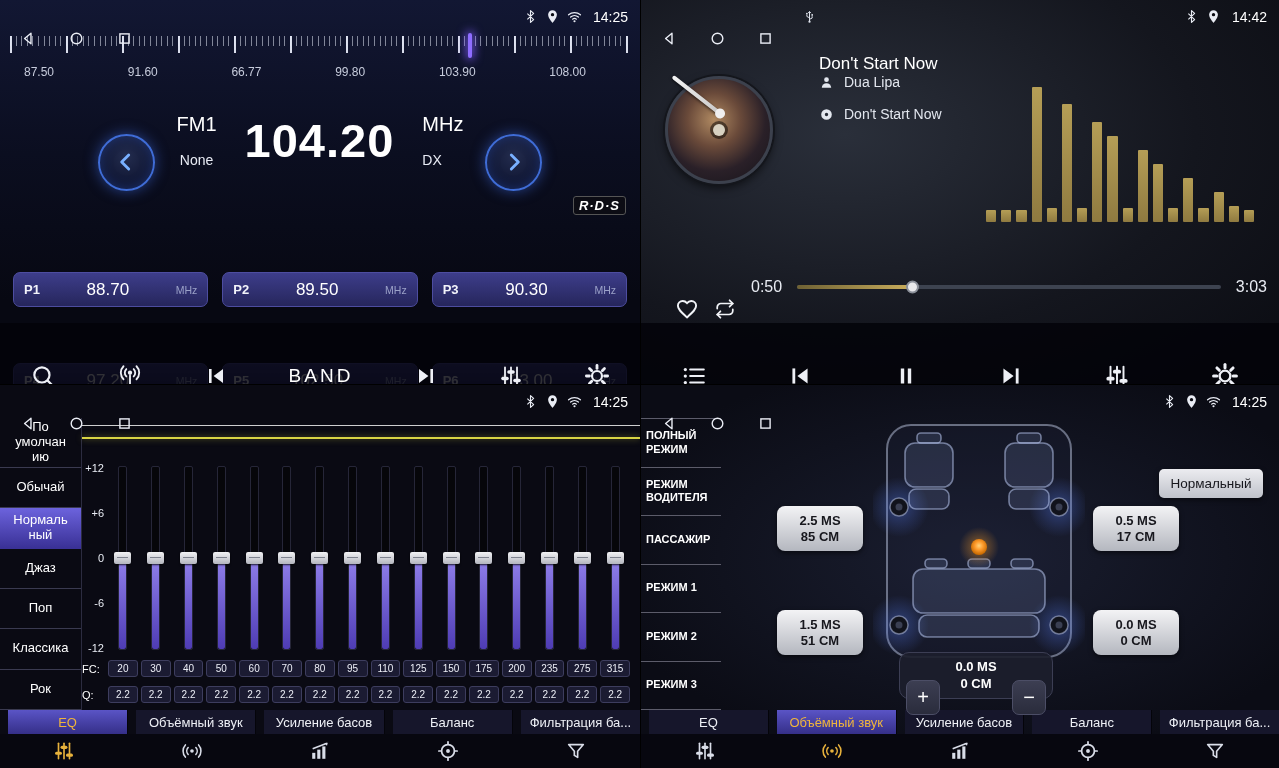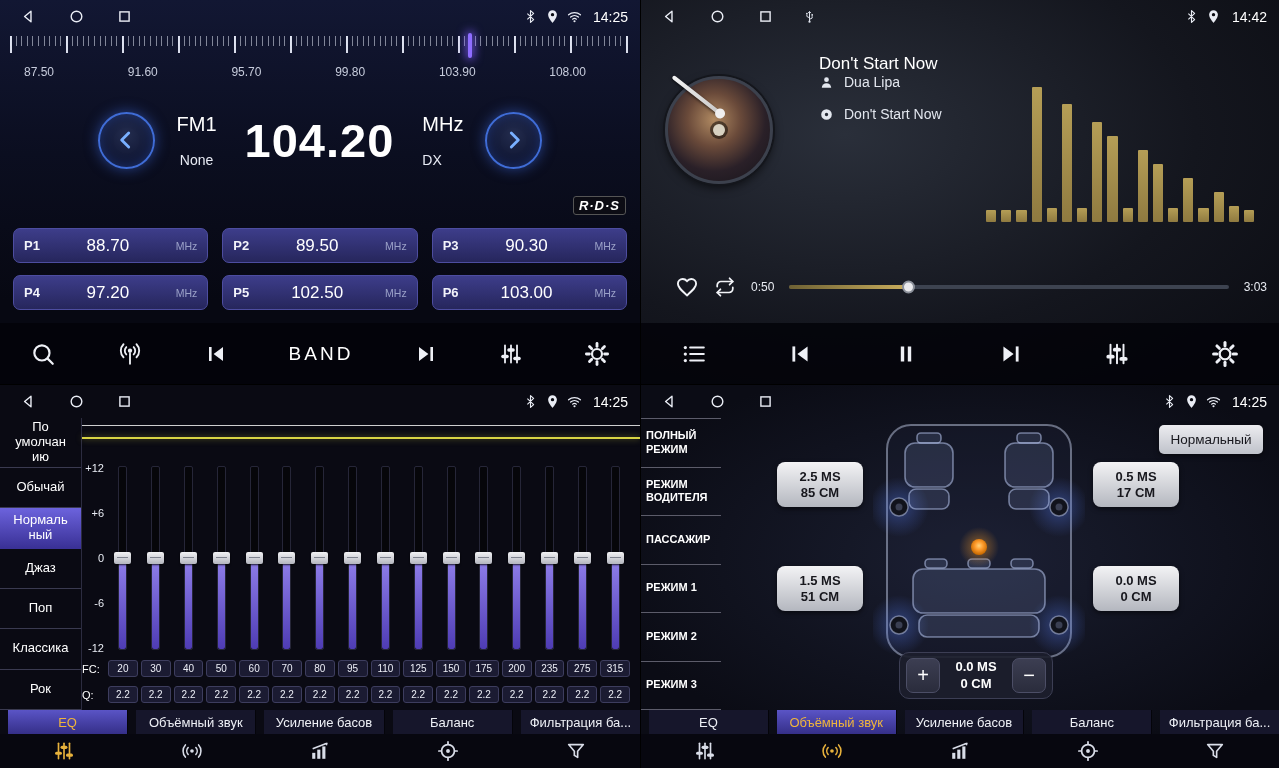--- a/index.html
+++ b/index.html
@@ -1,17 +1,17 @@
 <!DOCTYPE html>
 <html><head>
 <meta charset="utf-8">
 <style>
   *{box-sizing:border-box;}
   html,body{margin:0;padding:0;background:#000;}
-  button{font-family:inherit;}
+  button{font-family:inherit;margin-top:44px;}
   .screen{position:relative;width:1279px;height:768px;display:grid;grid-template-columns:640px 639px;grid-template-rows:384px 384px;font-family:"Liberation Sans","DejaVu Sans",sans-serif;color:#fff;overflow:hidden;background:#7dd3fc;}
   .quad{position:relative;overflow:hidden;}
   .q-radio{background:linear-gradient(180deg,#121733 0%,#0b0e20 40%,#070812 78%);}
   .q-player{background:radial-gradient(100% 95% at 32% 35%,#2a2f3a 0%,#14161e 55%,#090a10 100%);border-left:1px solid #000;}
   .q-eq{background:#0a0a13;border-top:1px solid #000;}
   .q-sound{background:radial-gradient(85% 75% at 52% 45%,#1a1e30 0%,#0b0c15 70%);border-left:1px solid #000;border-top:1px solid #000;}
   svg.ic{display:block;}
   .i15{width:15px;height:15px}.i17{width:17px;height:17px}.i22{width:22px;height:22px}
   .i24{width:24px;height:24px}.i26{width:26px;height:26px}.i28{width:28px;height:28px}
   
@@ -49,21 +49,21 @@
   .tonearm{position:absolute;left:6px;top:-4px;width:62px;height:4px;background:linear-gradient(90deg,#f4f4f4,#c6c6c6);border-radius:2px;transform:rotate(38deg);transform-origin:0 0;box-shadow:0 1px 3px rgba(0,0,0,.6);}
   .tonearm::after{content:"";position:absolute;right:-3px;top:-3px;width:10px;height:10px;border-radius:50%;background:#efefef;}
   .track-info{position:absolute;left:178px;top:54px;}
   .track-title{font-size:17px;color:#fff;}
   .meta-row{display:flex;align-items:center;gap:10px;font-size:14px;color:#e3e7ef;}
   .meta-row.artist{}
   .meta-row.album{margin-top:16px;}
   .spectrum{position:absolute;left:345px;width:268px;height:140px;top:82px;display:flex;align-items:flex-end;gap:5px;}
   .sbar{flex:1;background:linear-gradient(180deg,#b59e56,#8f7a40);border-radius:1px;}
   .progress-row{position:absolute;left:34px;right:12px;top:272px;height:30px;display:flex;align-items:center;gap:15px;color:#f2f4f8;}
-  .ptime{font-size:12px;color:#e8ebf2;}
+  .ptime{font-size:16px;color:#e8ebf2;}
   .pbar{flex:1;height:4px;border-radius:2px;background:#3d4350;position:relative;cursor:pointer;}
   .pfill{height:100%;border-radius:2px;background:linear-gradient(90deg,#6e6134,#c9ad5c);position:relative;}
   .pknob{position:absolute;right:-7px;top:50%;transform:translateY(-50%);width:13px;height:13px;border-radius:50%;background:#e9e9ec;border:2px solid #8a8f99;cursor:pointer;}
   
   .eq-sidebar{position:absolute;left:0;top:33px;bottom:58px;width:82px;display:flex;flex-direction:column;border-right:1px solid #2c2c40;}
   .eq-preset{flex:1;display:flex;align-items:center;justify-content:center;text-align:center;font-size:13px;line-height:1.15;color:#fff;border-bottom:1px solid #3a3a50;padding:2px 12px;cursor:pointer;}
   .eq-preset span{overflow-wrap:anywhere;}
   .eq-preset.active{background:linear-gradient(180deg,#6c63dd 0%,#3a3196 100%);border-bottom-color:#3a3196;}
   .eq-main{position:absolute;left:82px;right:0;top:33px;bottom:58px;}
   .line-white{position:absolute;left:0;right:0;top:7px;height:1px;background:rgba(255,255,255,.8);}
@@ -297,21 +297,21 @@
       </span>
     </div>
     <div class="ruler-wrap">
       <div class="ruler">
         <div class="tuning-indicator"></div>
       </div>
       <div class="ruler-labels">
 
       <span>87.50</span>
           <span>91.60</span>
-          <span>95.70</span>
+          <span>66.77</span>
           <span>99.80</span>
           <span>103.90</span>
           <span>108.00</span>
         </div>
     </div>
     <div class="freq-row">
       <button class="chev-btn">
           <svg class="ic i26">
             <use href="#i-chevL"></use>
           </svg>

